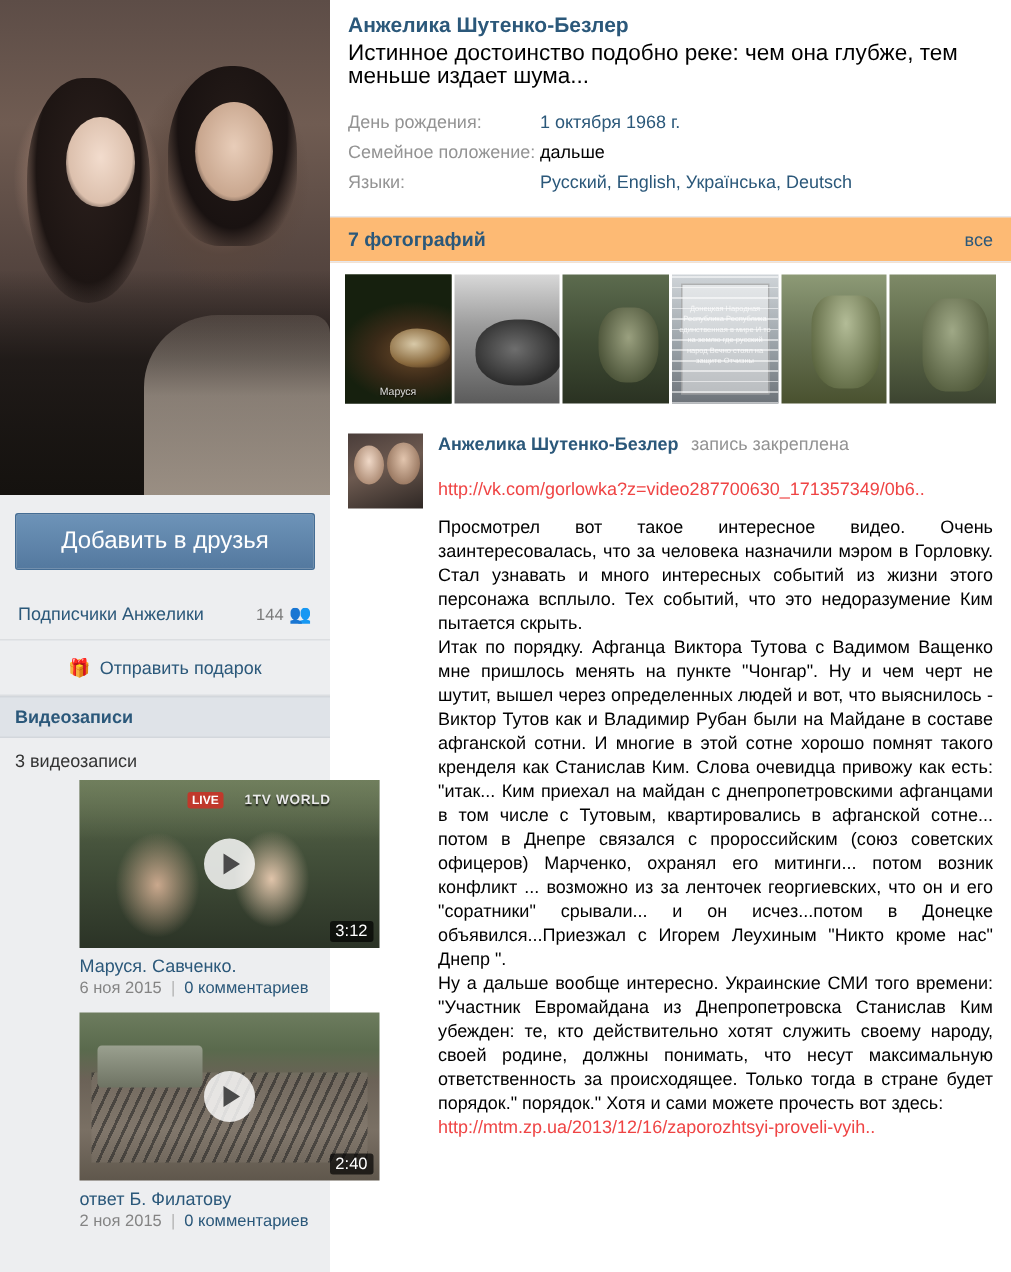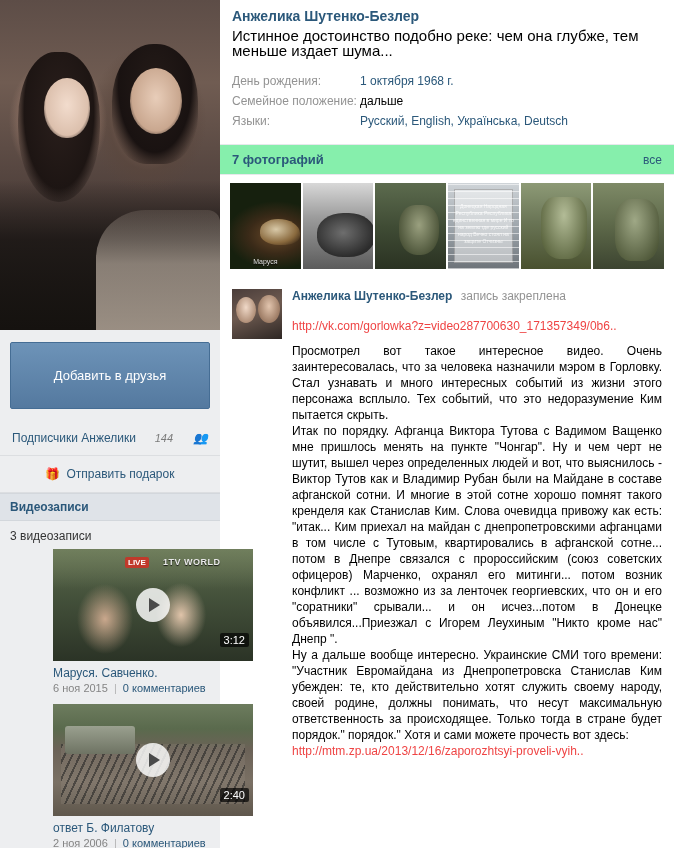--- a/index.html
+++ b/index.html
@@ -73,42 +73,41 @@
   .left-pad { padding: 12px 10px 0 10px; }
   .btn-primary {
     display: block;
     width: 200px;
     margin: 0 auto;
     background: #5b7fa6;
     background: linear-gradient(180deg, #6d93b8 0%, #54799f 100%);
     border: 1px solid #456d94;
     border-radius: 2px;
     color: #fff;
-    font-size: 13px;
+    font-size: 16px;
     text-align: center;
-    padding: 25px 0;
+    padding: 9px 0;
     cursor: pointer;
   }
   .left-row {
     display: flex;
     align-items: center;
     justify-content: space-between;
     padding: 10px 12px 10px 12px;
     border-bottom: 1px solid #dcdee1;
     font-size: 12px;
     color: #2b587a;
     cursor: pointer;
   }
   .left-row .cnt {
     color: #7b7b7b;
     font-size: 11px;
     display: flex;
-    align-items: center;
-    gap: 20px;
-    font-style: italic;
+    align-items: flex-end;
+    gap: 4px;
   }
   .left-row .cnt .ppl { color: #9aa3ab; font-size: 12px; }
   .gift-row {
     display: flex;
     align-items: center;
     justify-content: center;
     gap: 6px;
     padding: 11px 0;
     border-bottom: 1px solid #dcdee1;
     color: #2b587a;
@@ -177,21 +176,21 @@
   .vt-play i {
     display: block;
     width: 0; height: 0;
     border-left: 11px solid #4a4a4a;
     border-top: 7px solid transparent;
     border-bottom: 7px solid transparent;
     margin-left: 3px;
   }
   .vt-dur {
     position: absolute;
-    right: 4px; bottom: 14px;
+    right: 4px; bottom: 4px;
     background: rgba(0,0,0,0.68);
     color: #fff;
     font-size: 11px;
     padding: 1px 4px;
     border-radius: 2px;
   }
   .vt-badge {
     position: absolute;
     left: 72px; top: 8px;
     background: #c0392b;
@@ -249,21 +248,21 @@
     padding: 0 12px;
     border-collapse: collapse;
     font-size: 12px;
   }
   .info-table td { padding: 2px 0 4px 0; vertical-align: top; }
   .info-label { color: #939393; width: 140px; padding-left: 12px !important; }
   .info-val { color: #000; }
   .info-val a { color: #2b587a; text-decoration: none; }
   .block-head {
     margin-top: 12px;
-    background: #86efac;
+    background: #fdba74;
     border-top: 1px solid #e7e8ec;
     border-bottom: 1px solid #e7e8ec;
     padding: 7px 12px;
     display: flex;
     align-items: baseline;
     justify-content: space-between;
   }
   .block-head .bh-title {
     color: #2b587a;
     font-weight: bold;
@@ -435,21 +434,21 @@
 
     <div class="video-item">
       <div class="video-thumb vt2">
         <div class="vt-play">
             <i></i>
           </div>
         <div class="vt-dur">2:40</div>
       </div>
       <div class="video-title">ответ Б. Филатову</div>
       <div class="video-meta">
-        <span>2 ноя 2006</span>
+        <span>2 ноя 2015</span>
         <span class="sep">|</span>
         <a href="#">0 комментариев</a>
       </div>
     </div>
 
   </div>
 
   <div class="right-col">
 
     <div class="prof-header">

